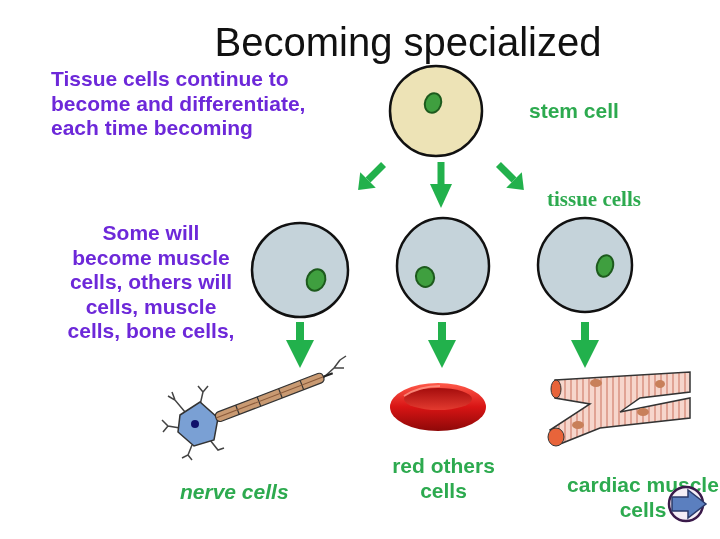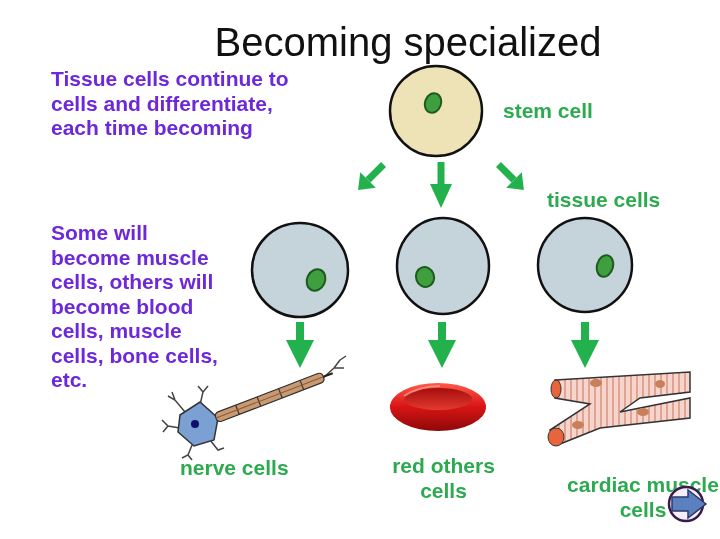--- a/index.html
+++ b/index.html
@@ -1,44 +1,42 @@
 <!DOCTYPE html>
 <html><head>
 <meta charset="utf-8">
 <style>
   html, body { margin:0; padding:0; background:#ffffff; }
   body { width:720px; height:539px; position:relative; overflow:hidden; font-family:"Liberation Sans", sans-serif; }
   .title { position:absolute; left:0; width:720px; top:20px; text-align:center; font-size:40px; color:#111; letter-spacing:0px;padding-left:48px; }
   .left-text { position:absolute; left:51px; color:#6d28d9; font-weight:bold; font-size:21px; line-height:24.5px; }
   .para1 { top:67px; width:300px; }
-  .para2 { top:221px; width:200px; }
+  .para2 { top:221px; width:200px;text-align:center; }
   .line { display:block; white-space:nowrap; }
   .label { position:absolute; color:#2daa4f; font-weight:bold; font-size:21px; line-height:25px; text-align:center; white-space:nowrap; }
   svg.diagram { position:absolute; left:0; top:0; }
   .nav { position:absolute; left:666px; top:484px; width:44px; height:40px; cursor:pointer; }
 </style>
 </head>
 <body>
 
 <div class="title">Becoming specialized</div>
 
 <div class="left-text para1">
   <span class="line">Tissue cells continue to</span>
-  <span class="line">cells and differentiate,</span>
+  <span class="line">become and differentiate,</span>
   <span class="line">each time becoming</span>
 </div>
 
 <div class="left-text para2">
   <span class="line">Some will</span>
   <span class="line">become muscle</span>
   <span class="line">cells, others will</span>
-  <span class="line">become blood</span>
   <span class="line">cells, muscle</span>
   <span class="line">cells, bone cells,</span>
-  <span class="line">etc.</span>
 </div>
 
 <svg class="diagram" width="720" height="539" viewBox="0 0 720 539">
   <defs>
     <linearGradient id="rbcGrad" x1="0" y1="0" x2="0" y2="1">
       <stop offset="0" stop-color="#ff5a4a"></stop>
       <stop offset="0.5" stop-color="#d81414"></stop>
       <stop offset="1" stop-color="#8e0808"></stop>
     </linearGradient>
     <linearGradient id="rbcInner" x1="0" y1="0" x2="0" y2="1">
@@ -136,23 +134,23 @@
     <path d="M555 380 L690 372 L690 392 L640 398 L620 412 L690 398 L690 418 L600 428 L560 444 L550 430 L590 404 L555 398 Z" fill="url(#stripes)" stroke="#333" stroke-width="1.5"></path>
     <ellipse cx="556" cy="389" rx="5" ry="9" fill="#e8643a" stroke="#333" stroke-width="1"></ellipse>
     <ellipse cx="556" cy="437" rx="8" ry="9" fill="#e8643a" stroke="#333" stroke-width="1"></ellipse>
     <ellipse cx="596" cy="383" rx="6" ry="4" fill="#c8805a"></ellipse>
     <ellipse cx="660" cy="384" rx="5" ry="4" fill="#c8805a"></ellipse>
     <ellipse cx="643" cy="412" rx="6" ry="4" fill="#c8805a"></ellipse>
     <ellipse cx="578" cy="425" rx="6" ry="4" fill="#c8805a"></ellipse>
   </g>
 </svg>
 
-<div class="label" style="left:503px; top:98px;">stem cell</div>
-<div class="label" style="left:547px; top:187px;">tissue cells</div>
-<div class="label" style="left:180px; top:455px;">nerve cells</div>
+<div class="label" style="left:529px; top:98px;">stem cell</div>
+<div class="label" style="left:547px; top:187px;font-family:Liberation Serif, serif;">tissue cells</div>
+<div class="label" style="left:180px; top:479px;font-style:italic;">nerve cells</div>
 <div class="label" style="left:386px; top:453px; width:115px;">
   <span class="line">red others</span>
   <span class="line">cells</span>
 </div>
 <div class="label" style="left:554px; top:453px; width:178px;margin-top:19px;">
   <span class="line">cardiac muscle</span>
   <span class="line">cells</span>
 </div>
 
 <div class="nav">

